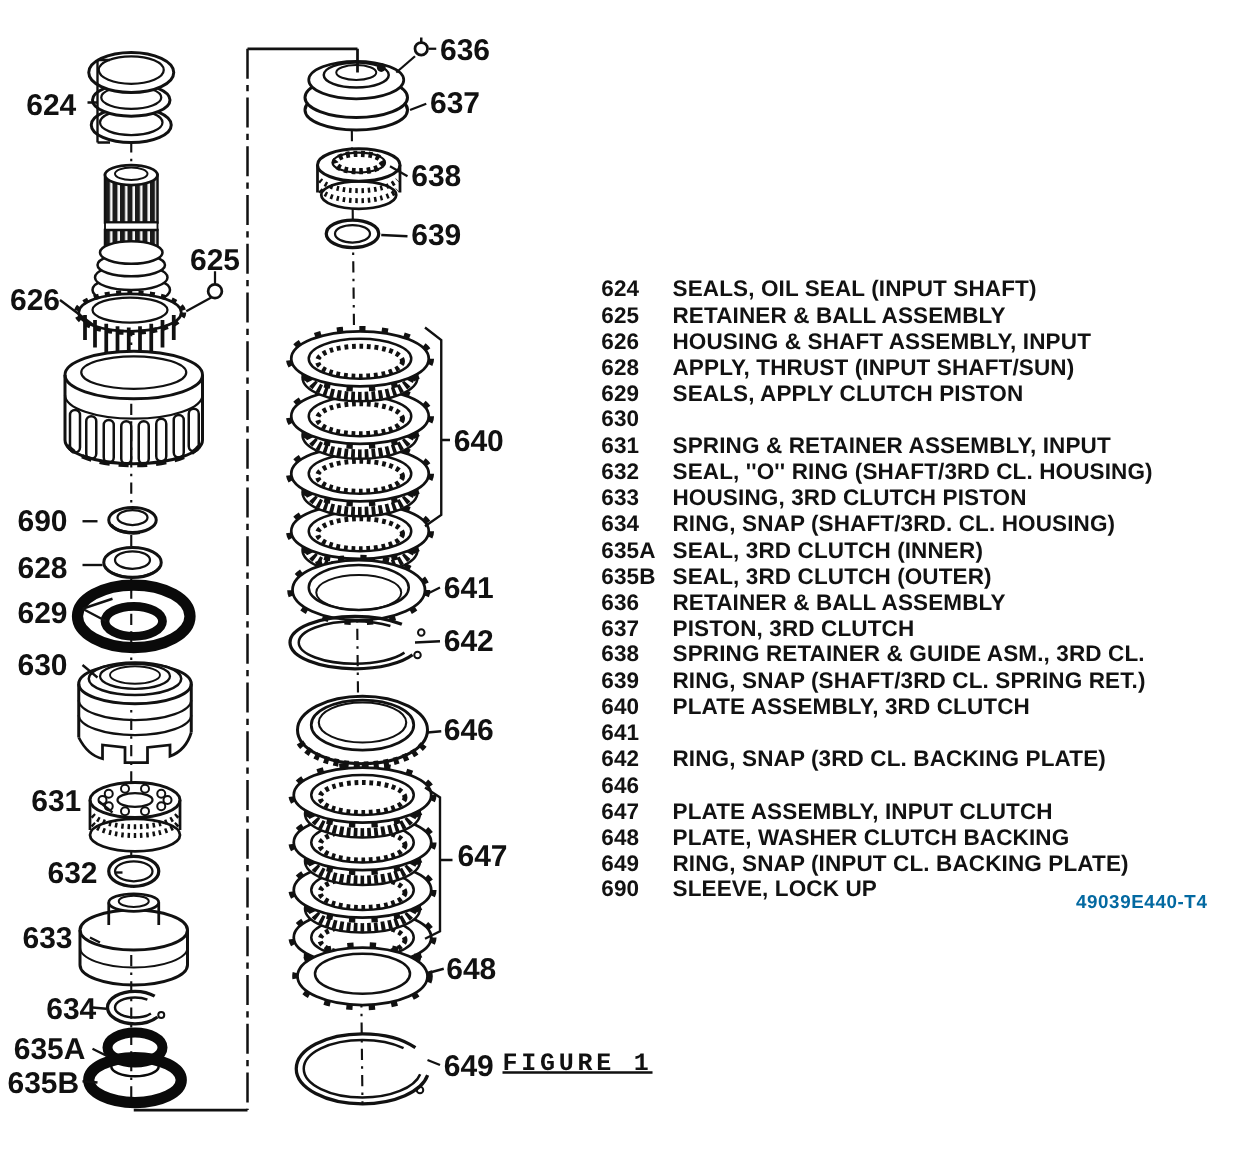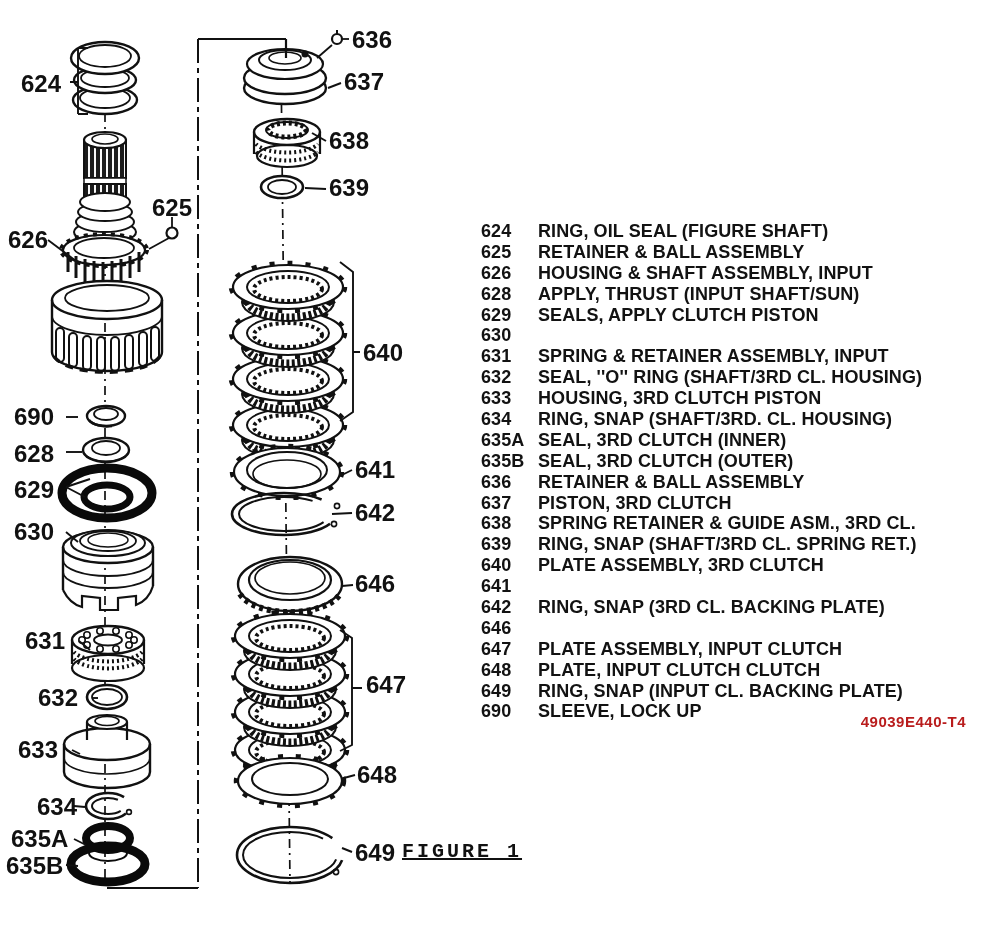--- a/index.html
+++ b/index.html
@@ -7,21 +7,21 @@
         font-family:"Liberation Sans",sans-serif;color:#111;}
   svg text.callout{font:700 24px "Liberation Sans",sans-serif;fill:#111;}
   .parts-list{position:absolute;left:481px;top:221px;width:505px;}
   .pl-row{display:flex;height:20.9px;align-items:baseline;
           font:700 18px/20.9px "Liberation Sans",sans-serif;color:#121212;
           white-space:nowrap;letter-spacing:.1px;}
   .pl-num{width:57px;flex:0 0 57px;}
   .fig-caption{position:absolute;left:402px;top:840px;
                font:700 20px "Liberation Mono",monospace;letter-spacing:3px;color:#111;text-decoration:underline;}
   .drawing-no{position:absolute;left:806px;top:713px;width:160px;text-align:right;
-              font:700 15px "Liberation Sans",sans-serif;letter-spacing:.5px;color:#b91c1c;}
+              font:700 15px "Liberation Sans",sans-serif;letter-spacing:.5px;color:#0369a1;}
 </style>
 </head>
 <body>
 
 <div class="page">
 
 <svg width="992" height="928" viewBox="0 0 992 928">
   <defs>
     <pattern id="spl" width="6" height="6" patternUnits="userSpaceOnUse">
       <rect width="6" height="6" fill="#1b1b1b"></rect>
@@ -318,21 +318,21 @@
     <text class="callout" x="366" y="693">647</text>
     <text class="callout" x="357" y="783">648</text>
     <text class="callout" x="355" y="861">649</text>
   </g>
 </svg>
 
 
 <div class="parts-list">
   <div class="pl-row">
         <span class="pl-num">624</span>
-        <span>RING, OIL SEAL (FIGURE SHAFT)</span>
+        <span>SEALS, OIL SEAL (INPUT SHAFT)</span>
       </div>
   <div class="pl-row">
         <span class="pl-num">625</span>
         <span>RETAINER &amp; BALL ASSEMBLY</span>
       </div>
   <div class="pl-row">
         <span class="pl-num">626</span>
         <span>HOUSING &amp; SHAFT ASSEMBLY, INPUT</span>
       </div>
   <div class="pl-row">
@@ -399,21 +399,21 @@
       </div>
   <div class="pl-row">
         <span class="pl-num">646</span>
       </div>
   <div class="pl-row">
         <span class="pl-num">647</span>
         <span>PLATE ASSEMBLY, INPUT CLUTCH</span>
       </div>
   <div class="pl-row">
         <span class="pl-num">648</span>
-        <span>PLATE, INPUT CLUTCH CLUTCH</span>
+        <span>PLATE, WASHER CLUTCH BACKING</span>
       </div>
   <div class="pl-row">
         <span class="pl-num">649</span>
         <span>RING, SNAP (INPUT CL. BACKING PLATE)</span>
       </div>
   <div class="pl-row">
         <span class="pl-num">690</span>
         <span>SLEEVE, LOCK UP</span>
       </div>
 </div>

